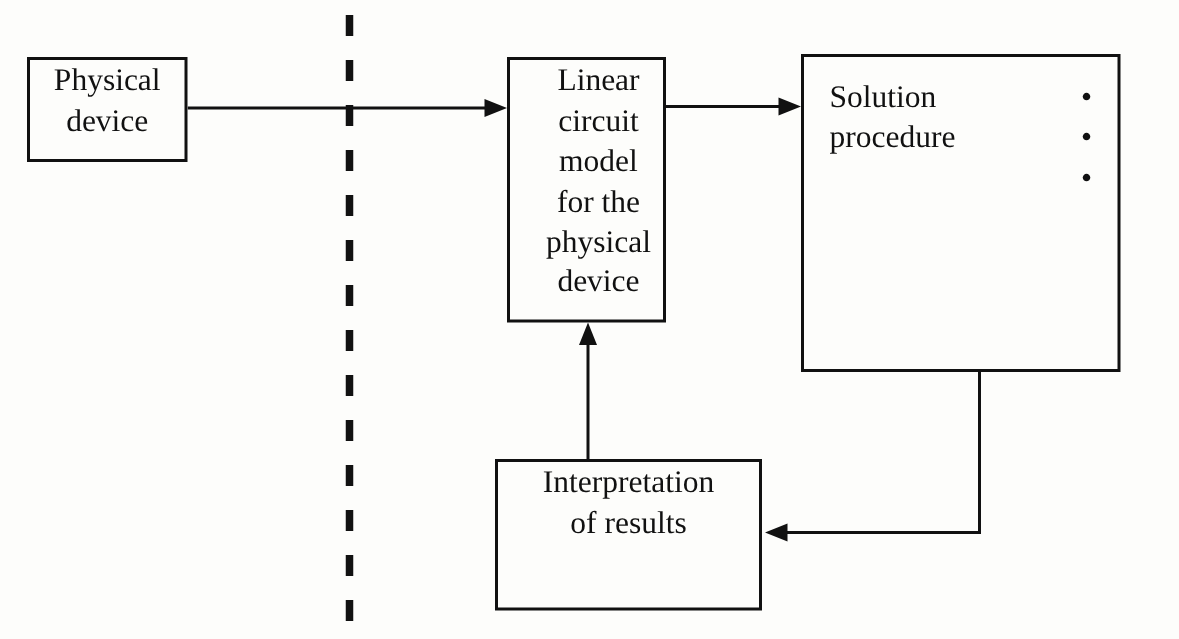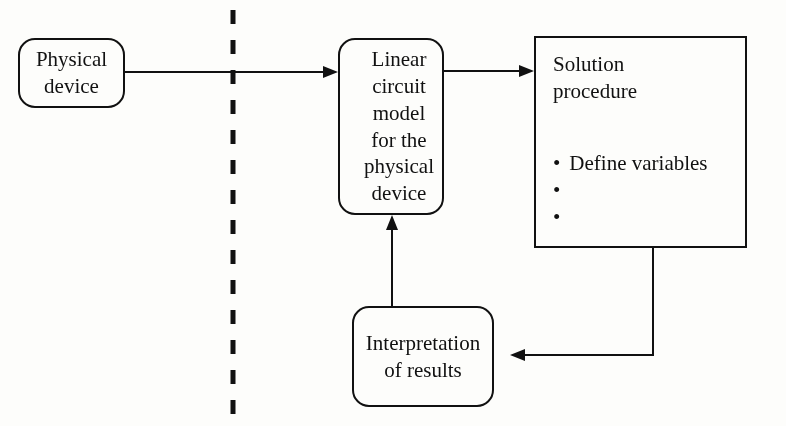--- a/index.html
+++ b/index.html
@@ -26,34 +26,32 @@
   .node {
     position: absolute;
     box-sizing: border-box;
     border: 2px solid #111111;
     background: #fdfdfb;
     font-size: 21px;
     line-height: 1.28;
   }
   .node--center {
     display: flex;
-    align-items: center;
     justify-content: center;
     text-align: center;
-    border-radius: 17px;
   }
   .node-label {
     white-space: pre-line;
   }
   .node--physical   { left: 18px;  top: 38px;  width: 107px; height: 70px;  }
   .node--model      { left: 338px; top: 38px;  width: 106px; height: 177px; padding-left: 16px; }
   .node--solution   { left: 534px; top: 36px;  width: 213px; height: 212px;
-                      display: flex; flex-direction: column;
+                      display: flex; flex-direction: row;
                       padding: 13px 8px 15px 17px; }
-  .node--interpret  { left: 352px; top: 306px; width: 142px; height: 101px; }
+  .node--interpret  { left: 330px; top: 306px; width: 178px; height: 101px; }
 
   .solution-title {
     white-space: pre-line;
     font-size: 21px;
     line-height: 1.28;
   }
   .solution-spacer { flex: 1; }
   .bullet-list {
     list-style: none;
     margin: 0;
@@ -113,21 +111,20 @@
 device</span>
   </div>
 
   <div class="node node--solution">
     <div class="solution-title">Solution
 procedure</div>
     <div class="solution-spacer"></div>
     <ul class="bullet-list">
       <li class="bullet-item">
         <span class="bullet-dot">•</span>
-        <span>Define variables</span>
       </li>
       <li class="bullet-item">
         <span class="bullet-dot">•</span>
       </li>
       <li class="bullet-item">
         <span class="bullet-dot">•</span>
       </li>
     </ul>
   </div>
 

